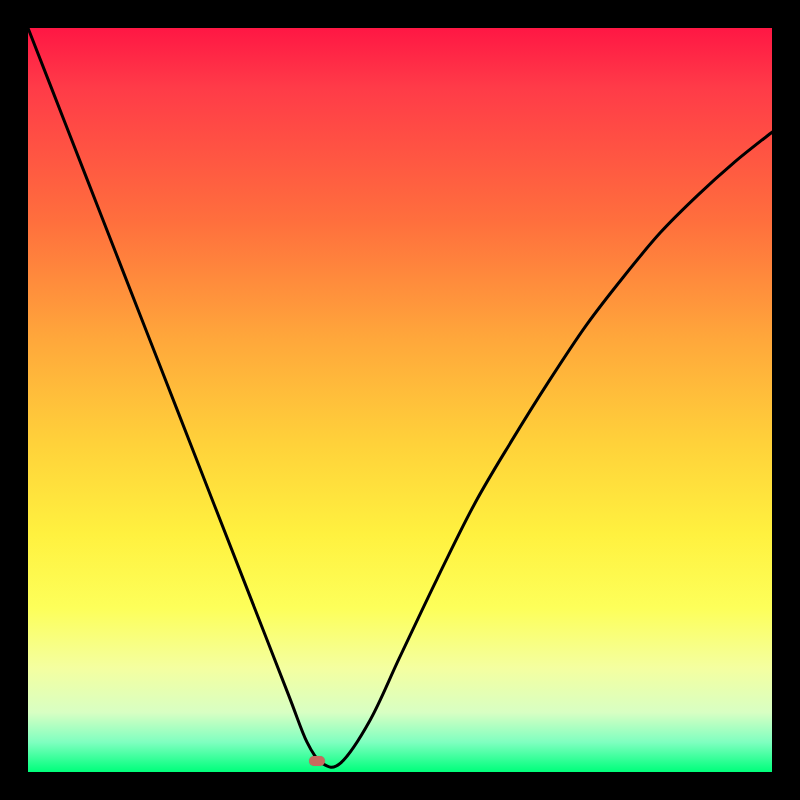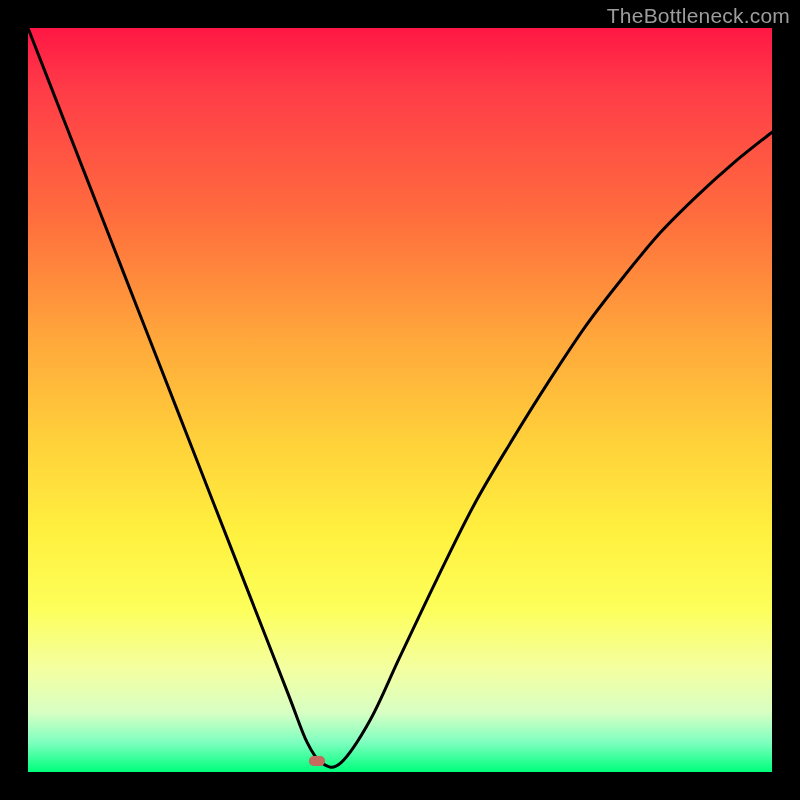--- a/index.html
+++ b/index.html
@@ -72,14 +72,13 @@
 
 <div class="frame">
 
   <div class="plot">
     <svg class="curve" viewBox="0 0 744 744" preserveAspectRatio="none">
       <path id="curve-path" fill="none" stroke="#000000" stroke-width="3" stroke-linecap="round" stroke-linejoin="round" d="M 0.0 0.0 C 6.2 15.9, 24.8 63.5, 37.2 95.2 C 49.6 127.0, 62.0 158.7, 74.4 190.5 C 86.8 222.2, 99.2 254.0, 111.6 285.7 C 124.0 317.4, 136.4 349.2, 148.8 380.9 C 161.2 412.7, 173.6 444.4, 186.0 476.2 C 198.4 507.9, 210.8 539.6, 223.2 571.4 C 235.6 603.1, 251.1 642.8, 260.4 666.6 C 269.7 690.4, 273.4 702.8, 279.0 714.2 C 284.6 725.6, 288.3 731.6, 293.9 735.1 C 299.5 738.5, 304.4 742.3, 312.5 735.1 C 320.5 727.9, 332.3 709.7, 342.2 691.9 C 352.2 674.2, 360.8 652.2, 372.0 628.7 C 383.2 605.1, 396.8 576.0, 409.2 550.6 C 421.6 525.1, 434.0 499.1, 446.4 476.2 C 458.8 453.2, 471.2 433.4, 483.6 412.9 C 496.0 392.5, 508.4 372.6, 520.8 353.4 C 533.2 334.2, 545.6 315.0, 558.0 297.6 C 570.4 280.2, 582.8 264.7, 595.2 249.2 C 607.6 233.7, 620.0 218.2, 632.4 204.6 C 644.8 191.0, 657.2 179.2, 669.6 167.4 C 682.0 155.6, 694.4 144.5, 706.8 133.9 C 719.2 123.4, 737.8 109.1, 744.0 104.2"></path>
     </svg>
     <div id="marker-dot" class="marker" style="left: 281.416px; top: 727.84px; background: rgb(199, 106, 94);"></div>
   </div>
 
-  <div class="watermark">TheBottleneck.com</div>
 </div>
 
 </body></html>

